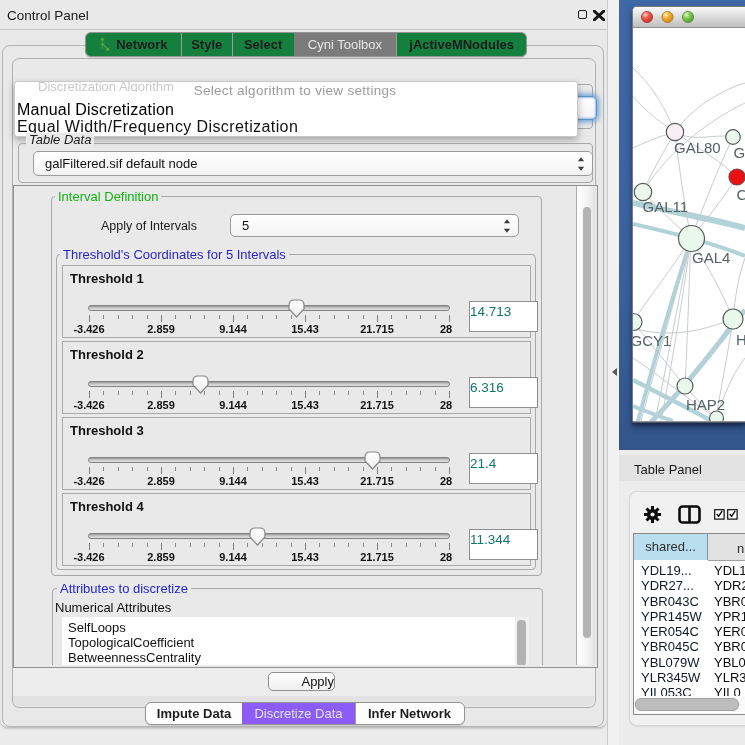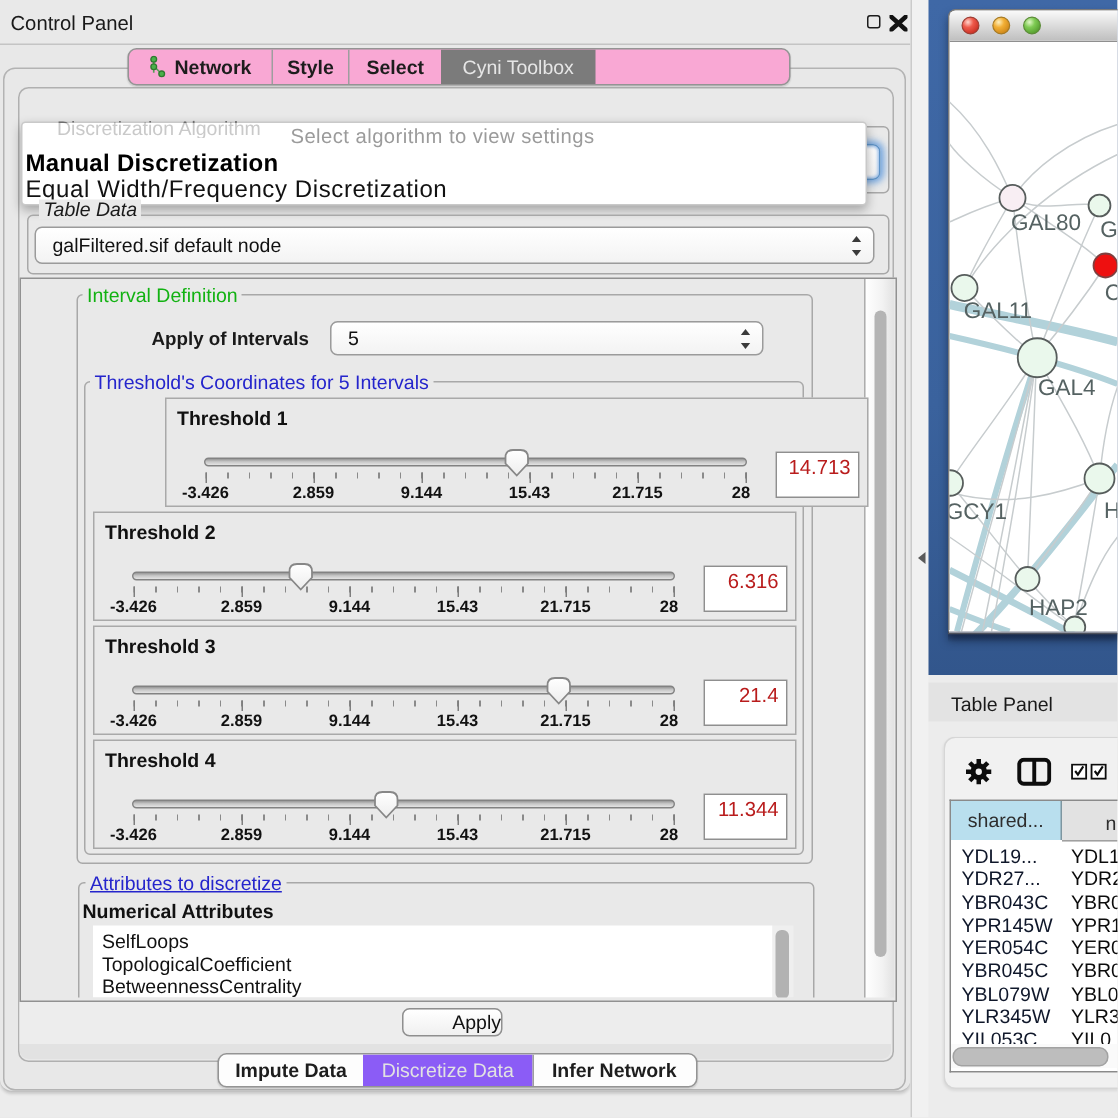--- a/index.html
+++ b/index.html
@@ -1,39 +1,39 @@
 <!DOCTYPE html>
 <html><head>
 <meta charset="utf-8">
 <style>
   html,body{margin:0;padding:0;}
   body{width:745px;height:745px;position:relative;overflow:hidden;
        font-family:"Liberation Sans", sans-serif;background:#ececec;}
   .ab{position:absolute;}
   .b13{font-size:13px;color:#1a1a1a;}
-  .bold{font-weight:bold;}
+  .bold{font-weight:normal;}
   .combo{position:absolute;background:linear-gradient(#ffffff,#f3f3f3);
-         border:1px solid #9b9b9b;border-radius:5px;}
+         border:1px solid #9b9b9b;border-radius:5px;margin-left:10px;}
   .carr{position:absolute;right:7px;width:8px;color:#444;}
   .grp{position:absolute;border:1px solid #a8a8a8;border-radius:4px;}
   .gtitle{position:absolute;background:#e9e9e9;padding:0 3px;font-size:13px;line-height:13px;}
   .tpanel{position:absolute;left:62px;width:467px;height:71px;
           border:1px solid #a9a9a9;background:#e9e9e9;}
   .tlab{position:absolute;left:7px;top:5px;font-size:13px;font-weight:bold;color:#111;}
   .track{position:absolute;left:25px;top:39px;width:360px;height:4px;
          border:1px solid #828282;border-radius:3px;
          background:linear-gradient(#979797,#c6c6c6 45%,#e3e3e3);}
   .tks{position:absolute;left:26px;top:49px;width:362px;height:4px;
        background:repeating-linear-gradient(to right,#8a8a8a 0,#8a8a8a 1px,transparent 1px,transparent 14.4px);}
   .tkM{position:absolute;top:49px;width:1px;height:7px;background:#7e7e7e;}
   .slb{position:absolute;top:57px;width:60px;text-align:center;
        font-size:11px;font-weight:bold;color:#111;}
   .tfield{position:absolute;left:406px;top:35px;width:49px;height:27px;
-          background:#fff;border:1px solid #8f8f8f;font-size:13.5px;color:#b91c1c;
-          text-align:right;padding:2px 5px 0 0;}
+          background:#fff;border:1px solid #8f8f8f;font-size:13.5px;color:#0f766e;
+          text-align:left;padding:2px 18px 0 0;}
   .thumb{position:absolute;top:33px;}
   .tabtxt{font-size:13px;font-weight:bold;color:#1d1d1d;display:flex;
           align-items:center;justify-content:center;height:100%;}
 </style>
 </head>
 <body>
 
 <div class="ab" id="cp" style="left:0;top:0;width:607px;height:727px;background:#e8e8e8;
      border-bottom:1px solid #c2c2c2;border-radius:0 0 8px 8px;box-shadow:0 1px 2px rgba(0,0,0,0.15);"></div>
 
@@ -45,34 +45,35 @@
 </svg>
 
 <div class="ab" style="left:2px;top:45px;width:600px;height:680px;background:#e8e8e8;
      border:1px solid #b3b3b3;border-radius:8px;"></div>
 <div class="ab" style="left:12px;top:58px;width:582px;height:648px;background:#e9e9e9;
      border:1px solid #b0b0b0;border-radius:7px;"></div>
 <div class="ab" style="left:13px;top:667px;width:581px;height:29px;background:#ededed;"></div>
 <div class="ab" style="left:13px;top:696px;width:581px;height:10px;background:#e2e2e2;border-radius:0 0 6px 6px;"></div>
 
 <div class="ab" style="left:85px;top:32px;width:440px;height:23px;display:flex;
-     background:#f9a8d4;border:1px solid #949494;border-radius:6px;
+     background:#15803d;border:1px solid #949494;border-radius:6px;
      box-shadow:0 1px 1px rgba(0,0,0,0.12);overflow:hidden;">
   <div style="width:95px;border-right:1px solid #9e9e9e;" class="tabtxt">
     <svg width="12" height="15" viewBox="0 0 12 15" style="margin-right:5px;">
       <path d="M3.5,3 L3.5,11.5 M3.5,7 L8.5,12" stroke="#58a058" stroke-width="1.1" fill="none"></path>
       <circle cx="3.5" cy="2.5" r="1.9" fill="#4ab04a" stroke="#2f7a2f" stroke-width="0.9"></circle>
       <circle cx="3.5" cy="7.5" r="1.9" fill="#4ab04a" stroke="#2f7a2f" stroke-width="0.9"></circle>
       <circle cx="8.8" cy="12.2" r="1.9" fill="#4ab04a" stroke="#2f7a2f" stroke-width="0.9"></circle>
     </svg>Network</div>
   <div style="width:50px;border-right:1px solid #9e9e9e;" class="tabtxt">Style</div>
   <div style="width:61px;" class="tabtxt">Select</div>
   <div style="width:103px;background:#7b7b7b;" class="tabtxt">
       <span style="color:#e6e6e6;font-weight:normal;">Cyni Toolbox</span>
     </div>
+  <div style="width:129px;border-left:1px solid #9e9e9e;" class="tabtxt">jActiveMNodules</div>
 </div>
 
 <div class="grp" style="left:18px;top:84px;width:573px;height:43px;"></div>
 <div class="combo" style="left:23px;top:96px;width:562px;height:22px;border-color:#5e93c8;
      box-shadow:0 0 5px 2px rgba(90,150,220,0.85), inset 0 0 2px 1px rgba(90,150,220,0.6);"></div>
 
 <div class="ab" style="left:14px;top:81px;width:562px;height:54px;background:#ffffff;
      border:1px solid #c9c9c9;border-radius:3px;box-shadow:0 3px 7px rgba(0,0,0,0.3);"></div>
 <div class="ab" style="left:38px;top:77px;width:170px;height:5px;overflow:hidden;"><span style="font-size:13px;color:#6e6e6e;">Discretization Algorithm</span></div>
 <div class="ab" style="left:38px;top:82px;width:170px;height:10px;overflow:hidden;"><span style="font-size:13px;color:#c9c9c9;position:relative;top:-5px;">Discretization Algorithm</span></div>
@@ -103,21 +104,21 @@
   <span style="position:absolute;left:11px;top:3px;font-size:13px;color:#111;">5</span>
   <svg class="carr" style="top:3px;" width="9" height="16" viewBox="0 0 9 16">
     <path d="M4.5,0.5 L8,5 L1,5 Z" fill="#3a3a3a"></path>
       <path d="M4.5,15.5 L8,11 L1,11 Z" fill="#3a3a3a"></path>
   </svg>
 </div>
 
 <div class="grp" style="left:56px;top:254px;width:478px;height:314px;"></div>
 <div class="gtitle" style="left:60px;top:248px;color:#2525cc;">Threshold's Coordinates for 5 Intervals</div>
 
-<div class="tpanel" style="top:265px;margin-left:48px;">
+<div class="tpanel" style="top:265px;">
   <div class="tlab">Threshold 1</div>
   <div class="track"></div>
     <div class="tks"></div>
   <div class="tkM" style="left:26px;"></div>
     <div class="tkM" style="left:98px;"></div>
   <div class="tkM" style="left:170px;"></div>
     <div class="tkM" style="left:242px;"></div>
   <div class="tkM" style="left:314px;"></div>
     <div class="tkM" style="left:386px;"></div>
   <div class="slb" style="left:-4px;">-3.426</div>
@@ -199,21 +200,21 @@
   <div class="slb" style="left:284px;">21.715</div>
     <div class="slb" style="left:353px;">28</div>
   <svg class="thumb" style="left:186px;" width="17" height="19" viewBox="0 0 17 19">
     <path d="M1,6 Q1,1 6,1 L11,1 Q16,1 16,6 L16,10 L8.5,18 L1,10 Z" fill="url(#tg)" stroke="#878787" stroke-width="1.2"></path>
   </svg>
   <div class="tfield">11.344</div>
 </div>
 
 <div class="ab" style="left:13px;top:186px;width:562px;height:479px;overflow:hidden;">
   <div class="grp" style="left:39px;top:402px;width:489px;height:120px;"></div>
-  <div class="gtitle" style="left:44px;top:396px;color:#2525cc;text-decoration:underline;">Attributes to discretize</div>
+  <div class="gtitle" style="left:44px;top:396px;color:#2525cc;">Attributes to discretize</div>
   <div class="ab bold" style="left:42px;top:414px;font-size:13px;color:#111;">Numerical Attributes</div>
   <div class="ab" style="left:49px;top:431px;width:453px;height:48px;background:#ffffff;"></div>
   <div class="ab" style="left:55px;top:434px;font-size:13px;color:#111;line-height:15.2px;">SelfLoops<br>TopologicalCoefficient<br>BetweennessCentrality</div>
   <div class="ab" style="left:502px;top:431px;width:14px;height:48px;background:#efefef;"></div>
   <div class="ab" style="left:504px;top:434px;width:9px;height:46px;background:#b2b2b2;border-radius:4px;"></div>
 </div>
 
 <div class="ab" style="left:268px;top:672px;width:65px;height:16px;background:linear-gradient(#ffffff,#f0f0f0);
      border:1px solid #8f8f8f;border-radius:5px;text-align:right;font-size:13px;color:#111;padding-top:1px;">Apply</div>
 

